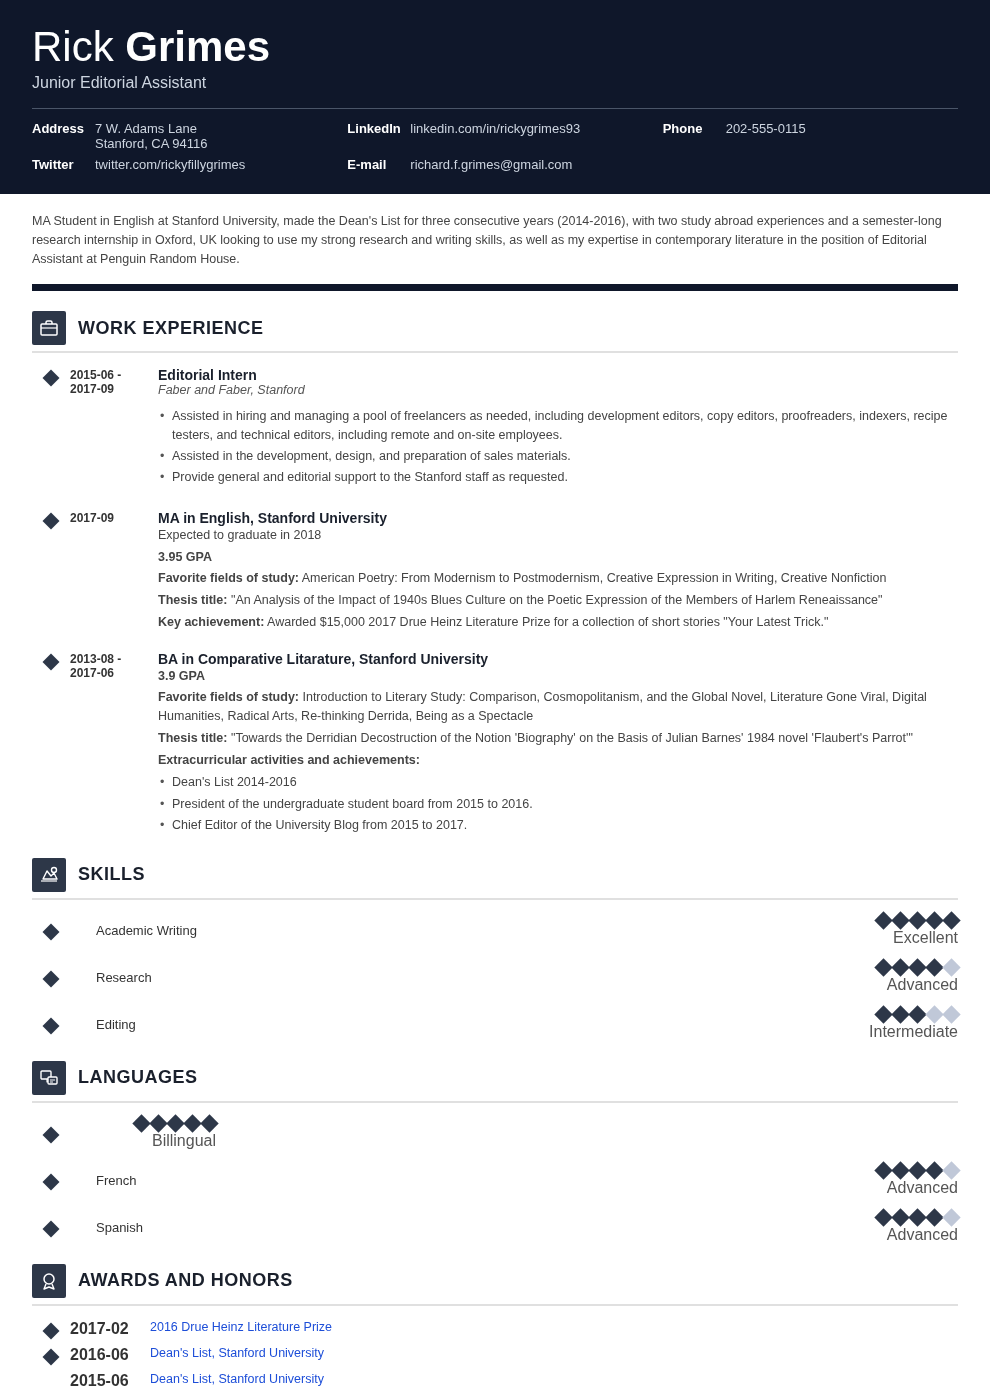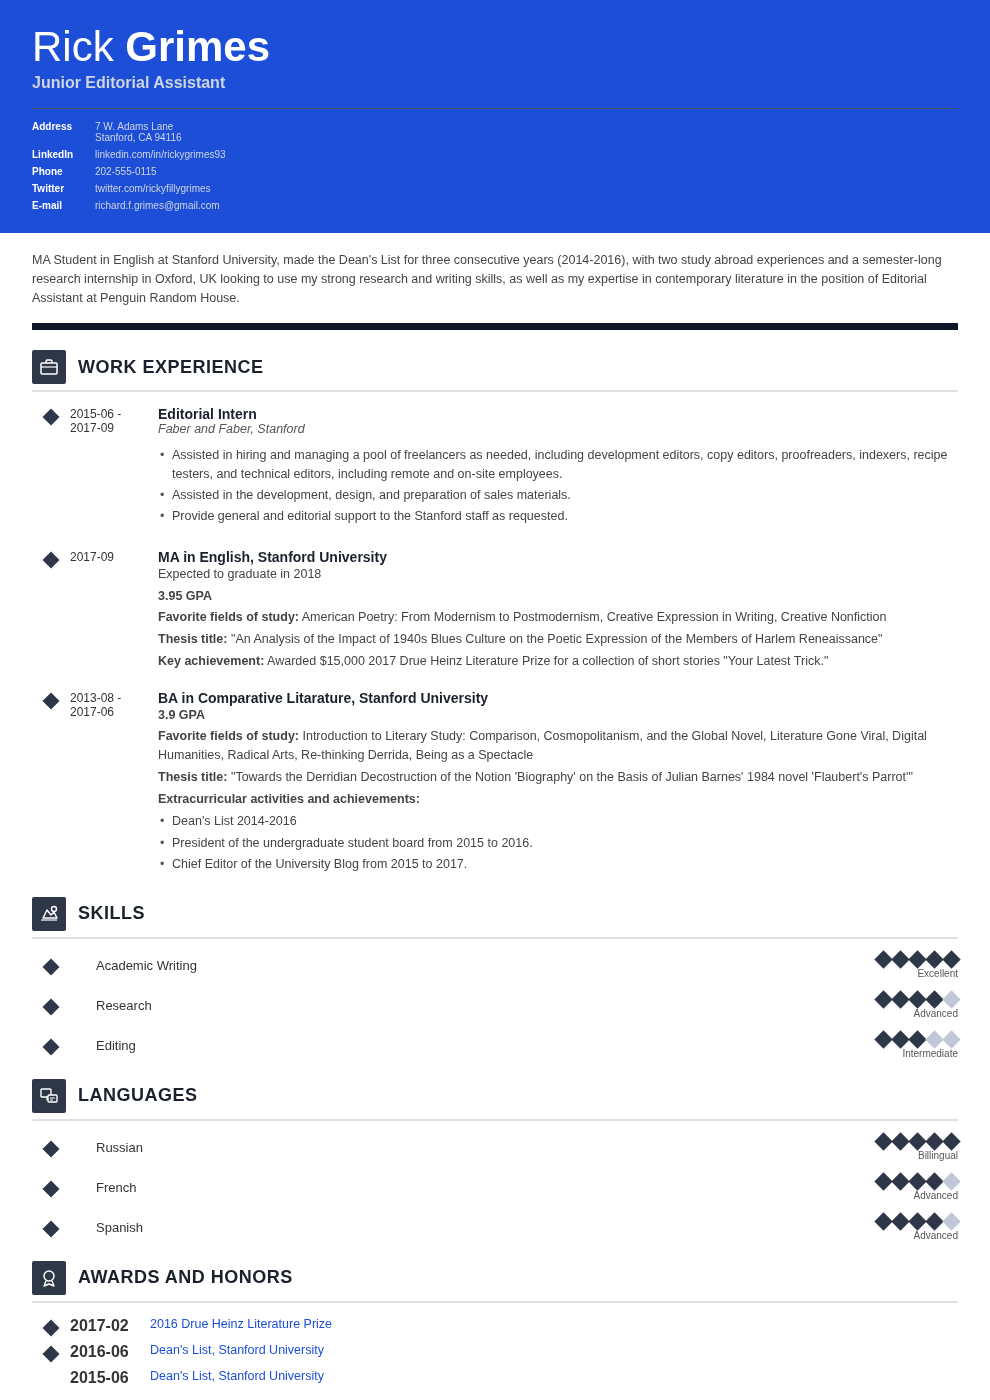--- a/index.html
+++ b/index.html
@@ -7,45 +7,44 @@
       font-family: Arial, sans-serif;
       font-size: 13px;
       color: #333;
       background: #fff;
       width: 990px;
       min-height: 1400px;
     }
 
     
     .header {
-      background: #1d4ed8;
+      background: #0f172a;
       color: #fff;
       padding: 24px 32px 20px 32px;
     }
     .header-name {
       font-size: 42px;
       font-weight: 300;
       color: #fff;
       line-height: 1.1;
     }
     .header-name strong {
       font-weight: 800;
     }
     .header-title {
       font-size: 16px;
       color: #cdd5e0;
       margin-top: 4px;
       margin-bottom: 16px;
-      font-weight: bold;
     }
     .header-contact {
       display: grid;
-      grid-template-columns: 1fr;
+      grid-template-columns: 1fr 1fr 1fr;
       gap: 2px 20px;
-      font-size: 10px;
+      font-size: 13px;
     }
     .contact-item {
       display: flex;
       align-items: flex-start;
       gap: 8px;
       padding: 2px 0;
     }
     .contact-label {
       font-weight: 700;
       color: #fff;
@@ -127,21 +126,21 @@
       height: 12px;
       background: #2d3748;
       transform: rotate(45deg);
       flex-shrink: 0;
       margin-top: 3px;
     }
     .timeline-left {
       width: 80px;
       flex-shrink: 0;
       font-size: 12px;
-      font-weight: 400;
+      font-weight: 700;
       color: #333;
       padding-top: 1px;
     }
     .timeline-content {
       flex: 1;
       padding-left: 8px;
     }
     .entry-title {
       font-size: 14px;
       font-weight: 700;
@@ -219,21 +218,21 @@
       background: #2d3748;
       transform: rotate(45deg);
     }
     .d-empty {
       width: 13px;
       height: 13px;
       background: #c0c8d8;
       transform: rotate(45deg);
     }
     .skill-level {
-      font-size: 10px;
+      font-size: 16px;
       color: #555;
     }
 
     
 
     
     .award-row {
       display: flex;
       align-items: flex-start;
       margin-bottom: 8px;
@@ -438,21 +437,20 @@
           <line x1="11" y1="14" x2="14" y2="14" stroke="white" stroke-width="1"></line>
         </svg>
       </div>
       <span class="section-title">LANGUAGES</span>
     </div>
 
     <div class="skill-row">
       <div class="skill-bullet">
         <div class="diamond"></div>
       </div>
-      <span class="skill-name">Russian</span>
       <div class="skill-rating">
         <div class="diamonds-row">
           <div class="d-filled"></div>
           <div class="d-filled"></div>
           <div class="d-filled"></div>
           <div class="d-filled"></div>
           <div class="d-filled"></div>
         </div>
         <span class="skill-level">Billingual</span>
       </div>

